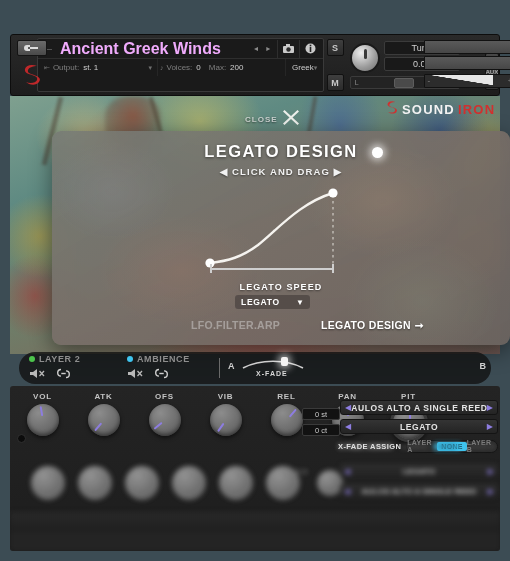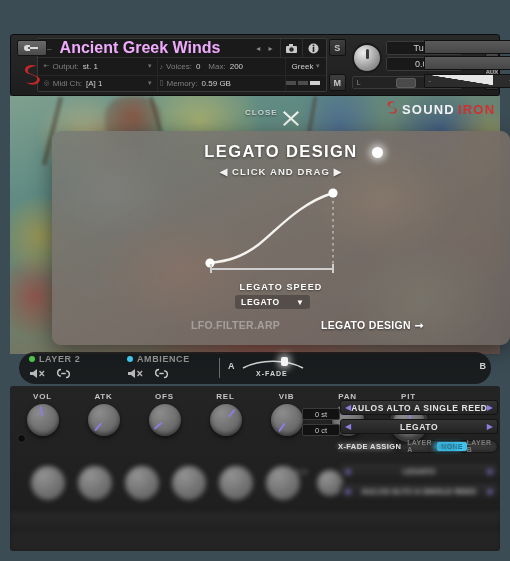--- a/index.html
+++ b/index.html
@@ -222,21 +222,21 @@
   .tab-legato {
     position: absolute; left: 229px; color: #ffffff;
     font-size: 10.5px; font-weight: bold; letter-spacing: .3px;
     text-shadow: 0 1px 2px rgba(0,0,0,.5);
     padding-left: 40px;
   }
   .tab-arrow { margin-left: 4px; }
 
   .close-wrap {
     position: absolute; left: 245px; top: 108px; width: 56px; height: 22px;
-    display: flex; align-items: flex-start; gap: 3px;
+    display: flex; align-items: center; gap: 3px;
   }
   .close-text {
     color: rgba(240,240,240,.75); font-size: 8px; font-weight: bold;
     letter-spacing: 1px; text-shadow: 0 1px 2px rgba(0,0,0,.5);
   }
 
   .soundiron-logo {
     position: absolute; left: 385px; top: 101px; height: 16px;
     display: flex; align-items: center; gap: 3px;
   }
@@ -436,40 +436,20 @@
           <span class="lbl">Voices:</span>
           <span class="val">0</span>
           <span class="lbl" style="padding-left:8px">Max:</span>
           <span class="val">200</span>
         </span>
         <span class="kf kf-c">
           <span class="val" style="padding-left:6px">Greek</span>
           <span class="purge-caret">▾</span>
         </span>
       </div>
-      <div class="k-row3">
-        <span class="kf kf-a">
-          <span class="tiny-ico">◎</span>
-          <span class="lbl">Midi Ch:</span>
-          <span class="val">[A] 1</span>
-          <span class="caret">▾</span>
-        </span>
-        <span class="kf kf-b">
-          <span class="tiny-ico">▯</span>
-          <span class="lbl">Memory:</span>
-          <span class="val">0.59 GB</span>
-        </span>
-        <span class="kf kf-c">
-          <span class="mem-bars">
-              <i></i>
-              <i></i>
-              <i class="on"></i>
-            </span>
-        </span>
-      </div>
     </div>
 
     <div class="k-sm">
       <div class="sm-btn">S</div>
       <div class="sm-btn">M</div>
     </div>
 
     <div class="k-tune">
       <div class="tune-knob"></div>
       <div class="tune-box t1">Tune</div>
@@ -637,29 +617,29 @@
             <i class="ind" style="transform:rotate(-140deg)"></i>
           </span>
       </div>
       <div class="knob-cell">
         <span class="knob-label">OFS</span>
         <span class="knob">
             <i class="ind" style="transform:rotate(-130deg)"></i>
           </span>
       </div>
       <div class="knob-cell">
+        <span class="knob-label">VIB</span>
+        <span class="knob">
+            <i class="ind" style="transform:rotate(-145deg)"></i>
+          </span>
+      </div>
+      <div class="knob-cell">
         <span class="knob-label">REL</span>
         <span class="knob">
             <i class="ind" style="transform:rotate(40deg)"></i>
-          </span>
-      </div>
-      <div class="knob-cell">
-        <span class="knob-label">VIB</span>
-        <span class="knob">
-            <i class="ind" style="transform:rotate(-145deg)"></i>
           </span>
       </div>
       <div class="knob-cell">
         <span class="knob-label">PAN</span>
         <span class="knob">
             <i class="ind" style="transform:rotate(0deg)"></i>
           </span>
       </div>
       <div class="knob-cell">
         <span class="knob-label">PIT</span>

